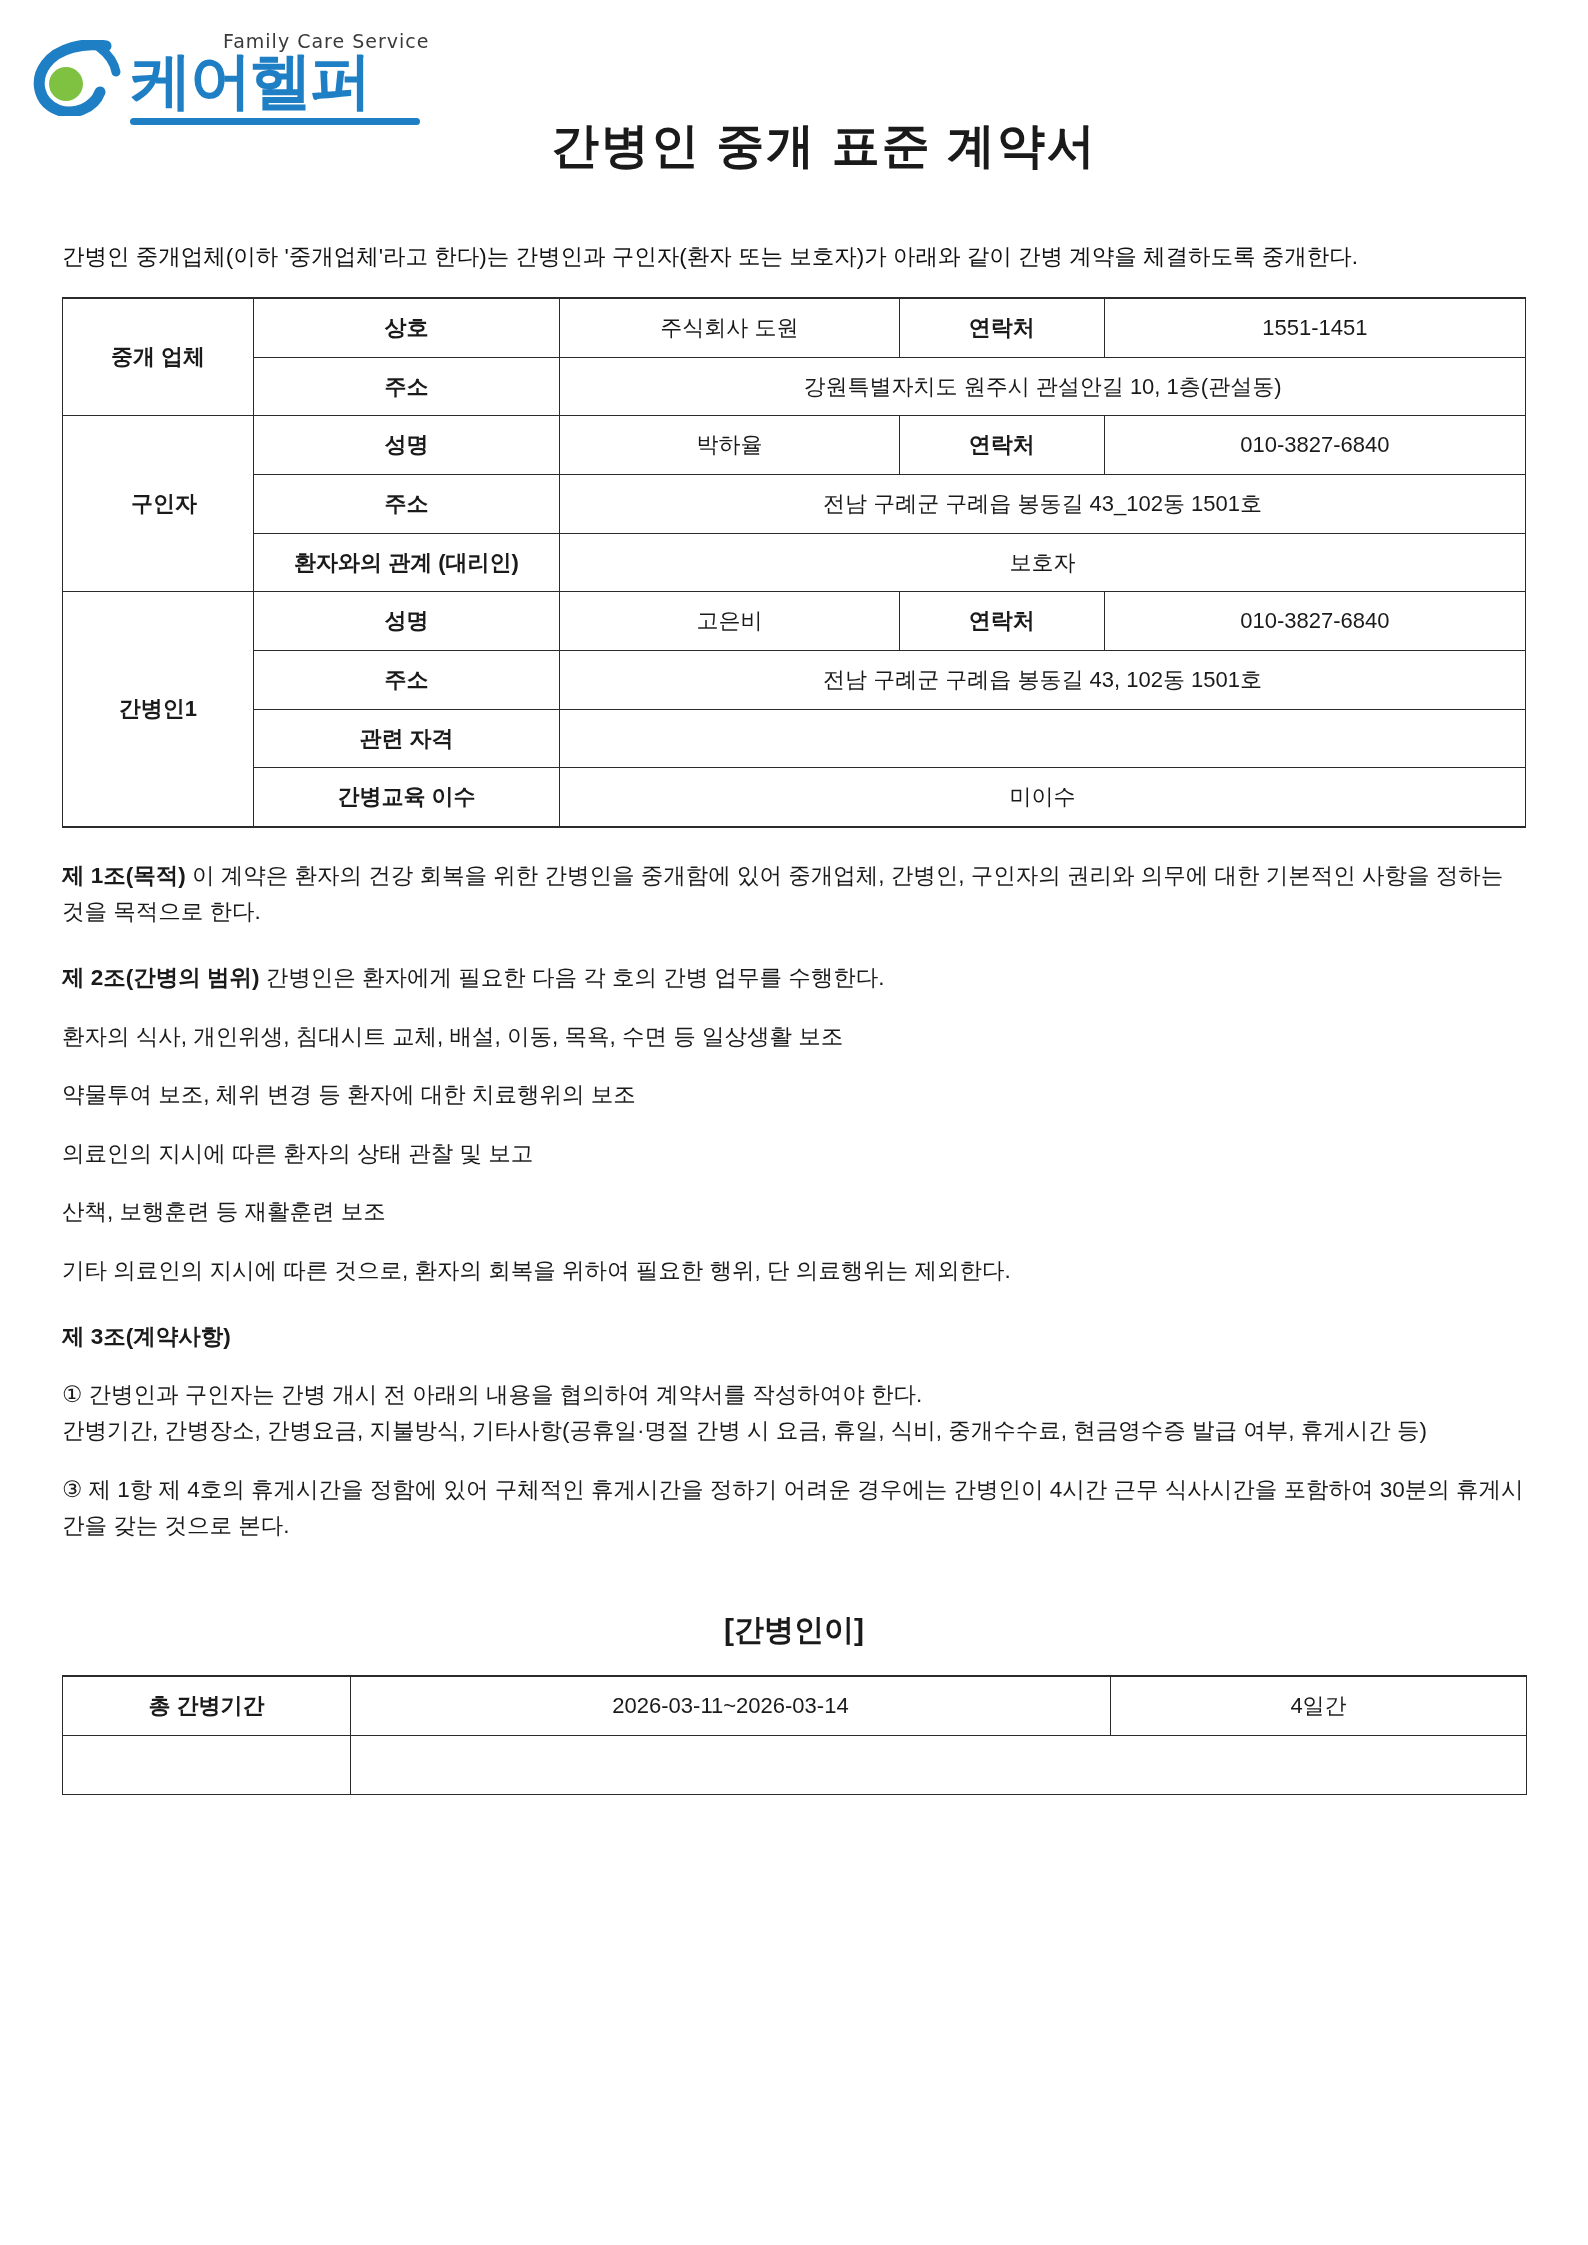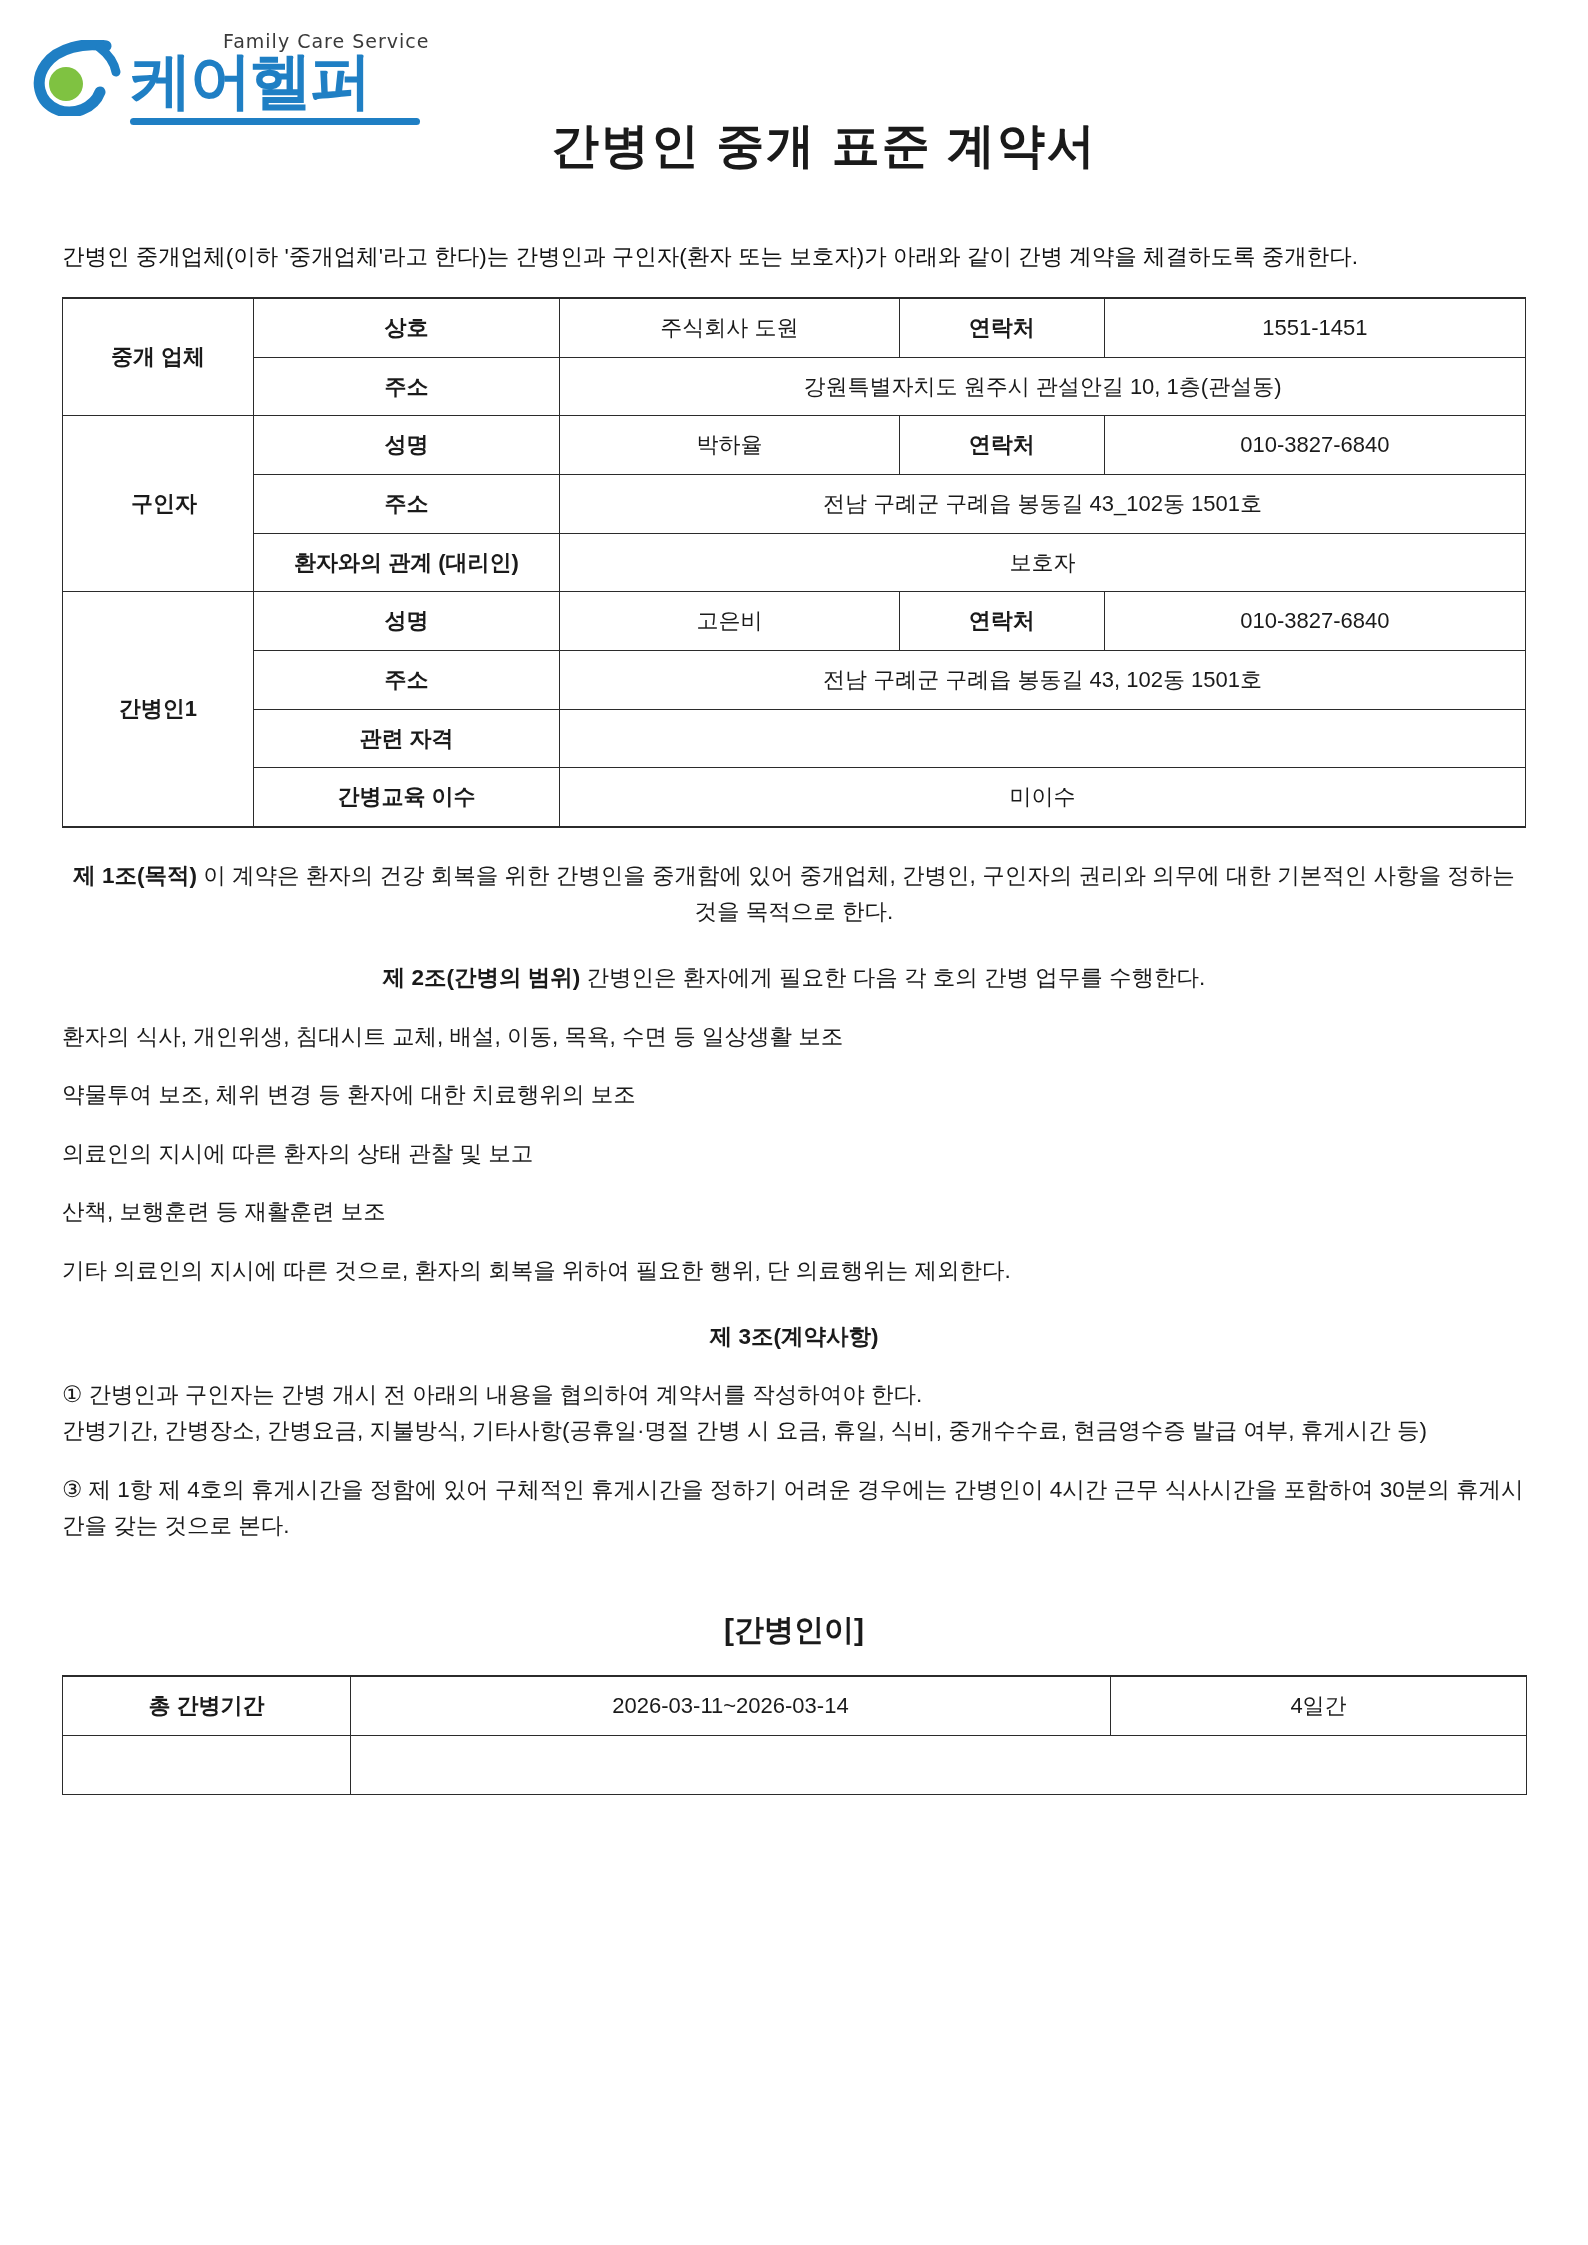--- a/index.html
+++ b/index.html
@@ -102,21 +102,20 @@
   td.lbl { font-weight: bold; }
   td.grp { font-weight: bold; }
   .thick-top { border-top-width: 2px !important; }
   .thick-bot { border-bottom-width: 2px !important; }
 
   
   .clause {
     font-size: 22.5px;
     line-height: 1.6;
     margin-top: 30px;
-    text-align: center;
   }
   .clause .head { font-weight: bold; }
   .sub {
     font-size: 22.5px;
     line-height: 1.6;
     margin-top: 18px;
   }
   .sub.tight { margin-top: 12px; }
 
   .section-heading {

